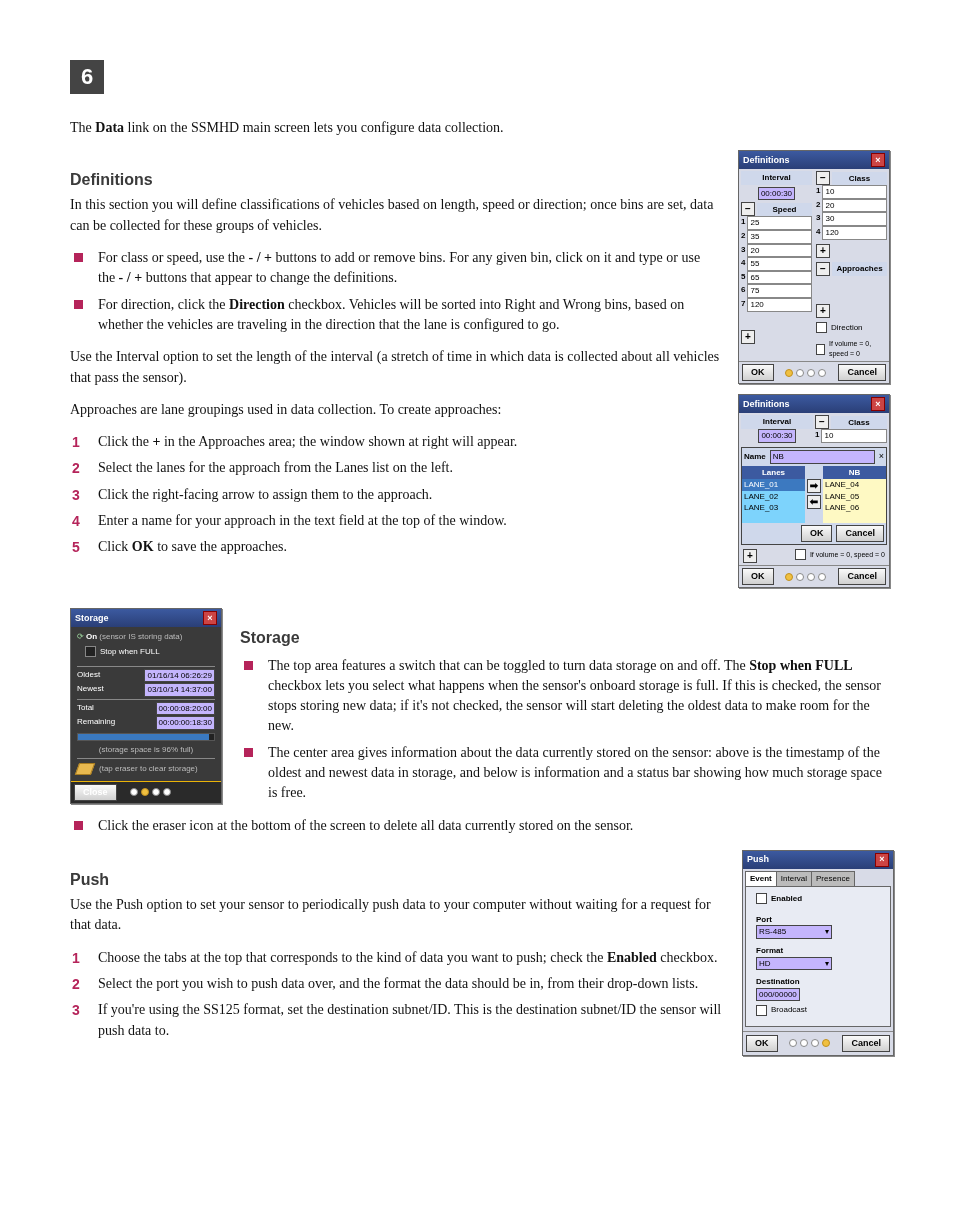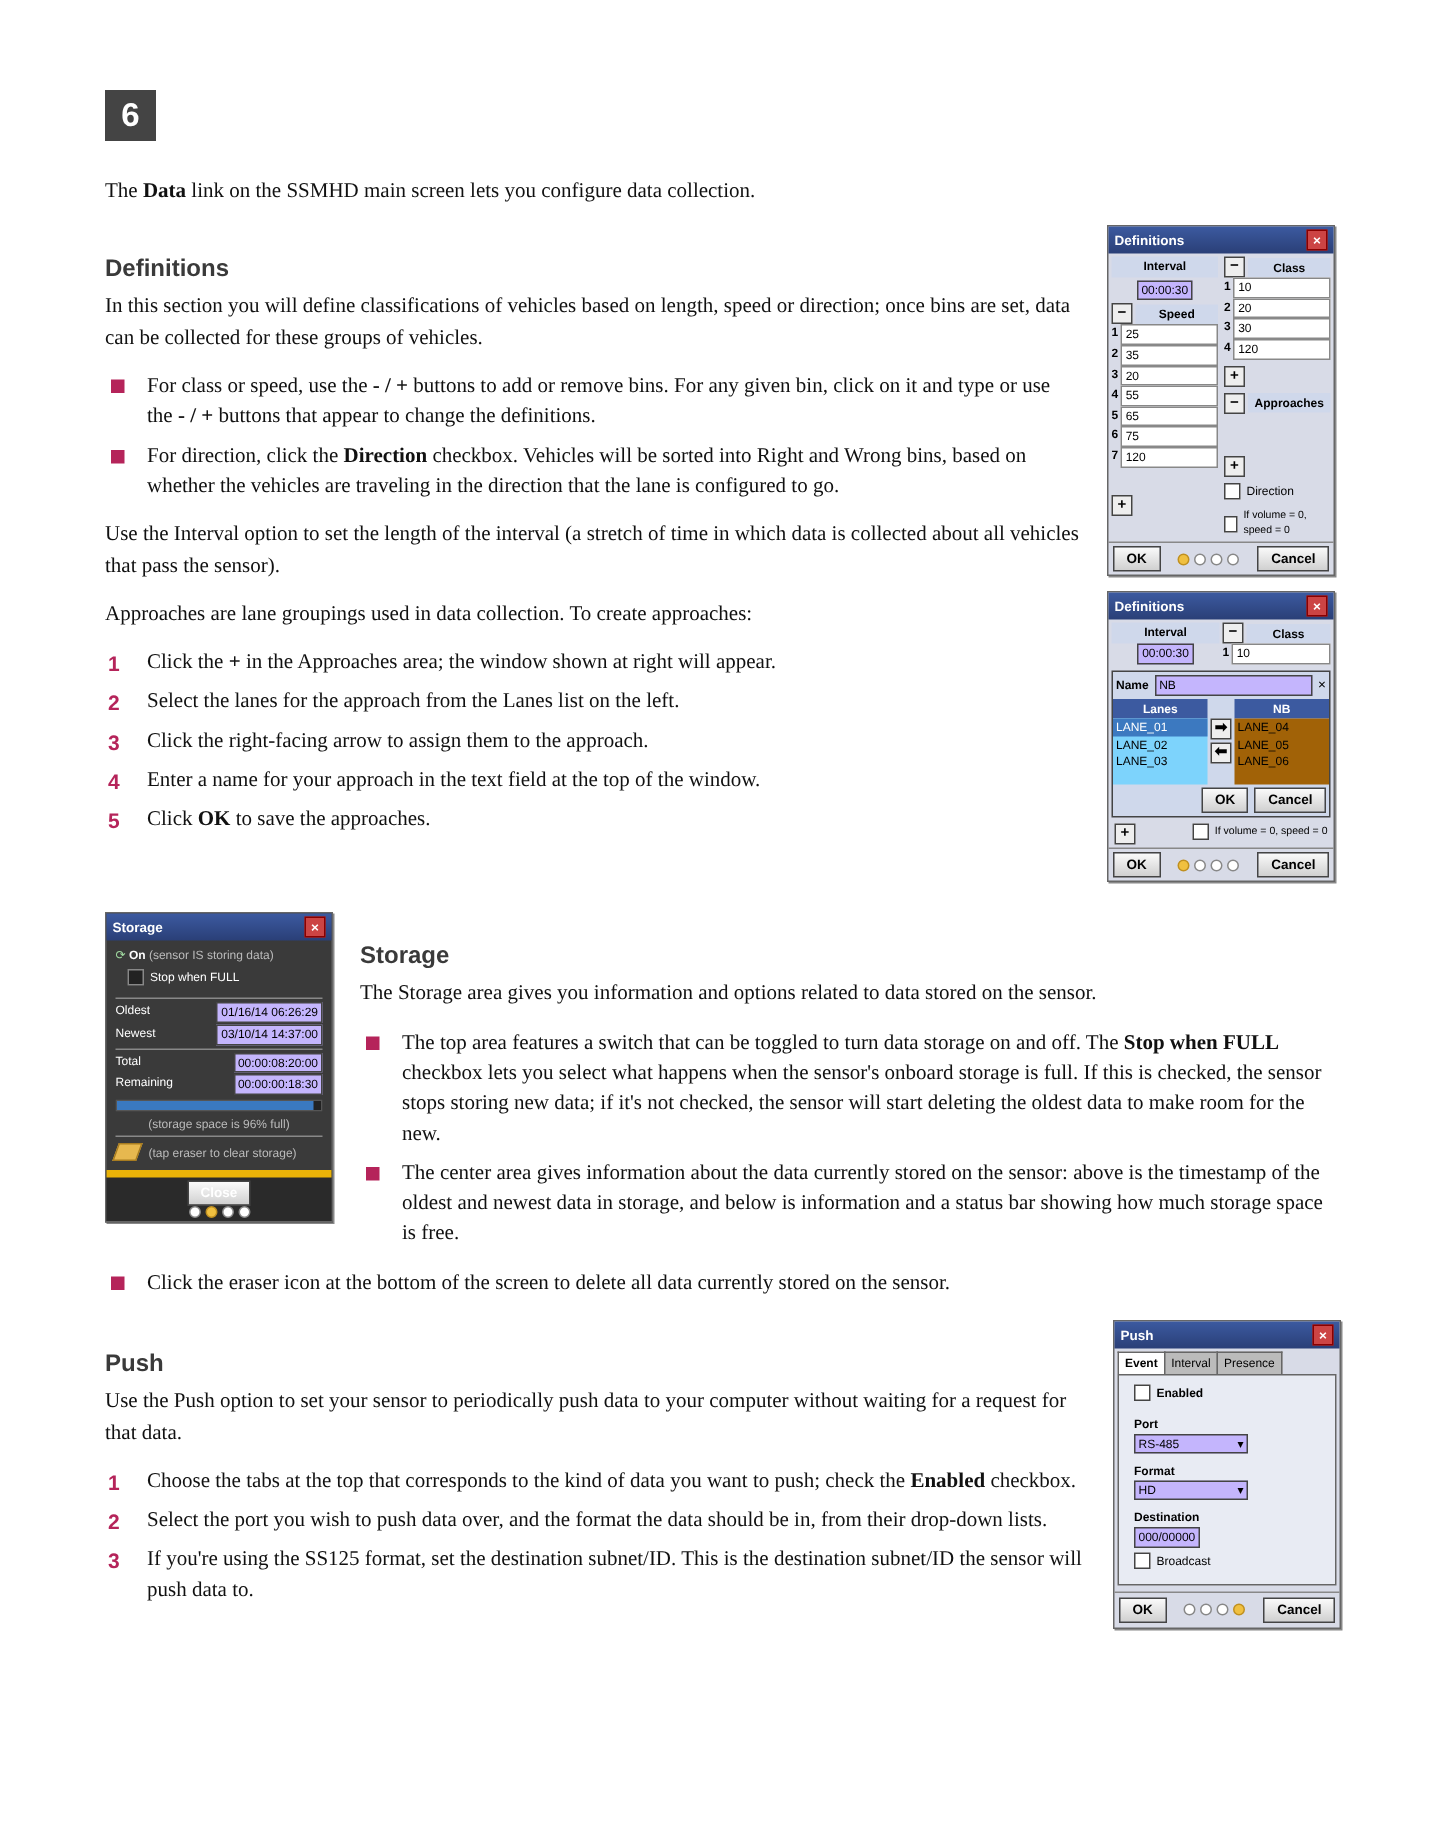--- a/index.html
+++ b/index.html
@@ -325,21 +325,21 @@
                 <div style="font-size: 8px; padding: 0px 2px;">LANE_02</div>
                 <div style="font-size: 8px; padding: 0px 2px;">LANE_03</div>
               </div>
           </div>
           <div style="display:flex; flex-direction:column; justify-content:center; gap:2px; padding:0 2px;">
             <span class="mini-btn">➡</span>
             <span class="mini-btn">⬅</span>
           </div>
           <div style="flex:1;">
             <div class="panel-label" style="background:#3c5aa0;color:#fff;">NB</div>
-            <div id="right-lanes" style="background:#a16207; min-height:44px;">
+            <div id="right-lanes" style="background:#fef9c3; min-height:44px;">
                 <div style="font-size: 8px; padding: 0px 2px;">LANE_04</div>
                 <div style="font-size: 8px; padding: 0px 2px;">LANE_05</div>
                 <div style="font-size: 8px; padding: 0px 2px;">LANE_06</div>
               </div>
           </div>
         </div>
         <div style="display:flex; justify-content:flex-end; gap:4px; padding:2px;">
           <span class="btn">OK</span>
           <span class="btn">Cancel</span>
         </div>
@@ -399,36 +399,35 @@
         <div class="storage-bar">
             <div class="storage-bar-fill"></div>
           </div>
         <div style="text-align:center; color:#bbb;">(storage space is 96% full)</div>
         <div class="hr"></div>
         <div style="display:flex; align-items:center; gap:6px; padding:2px 0;">
           <span class="eraser-icon"></span>
           <span style="color:#bbb;">(tap eraser to clear storage)</span>
         </div>
       </div>
-      <div style="display:flex; justify-content:space-between; align-items:center; padding:2px 3px; border-top:5px solid #eab308; background:#2a2a2a;flex-direction:column;">
+      <div style="display:flex; justify-content:space-between; align-items:center; padding:2px 3px; border-top:1px solid #eab308; background:#2a2a2a;">
         <span class="btn">Close</span>
         <span class="dots">
             <span class="dot"></span>
             <span class="dot active"></span>
             <span class="dot"></span>
             <span class="dot"></span>
           </span>
         <span style="width:34px;"></span>
       </div>
     </div>
   </div>
 
   <div class="col-text">
     <h2 class="sub">Storage</h2>
-    <p>The Storage area gives you information and options related to data stored on the sensor.</p>
     <ul class="square">
       <li>
         <span>The top area features a switch that can be toggled to turn data storage on and off. The </span><strong>Stop when FULL</strong><span> checkbox lets you select what happens when the sensor's onboard storage is full. If this is checked, the sensor stops storing new data; if it's not checked, the sensor will start deleting the oldest data to make room for the new.</span>
       </li>
       <li>The center area gives information about the data currently stored on the sensor: above is the timestamp of the oldest and newest data in storage, and below is information and a status bar showing how much storage space is free.</li>
     </ul>
   </div>
 </div>
 <ul class="square" style="margin-top:0;">
   <li>Click the eraser icon at the bottom of the screen to delete all data currently stored on the sensor.</li>

